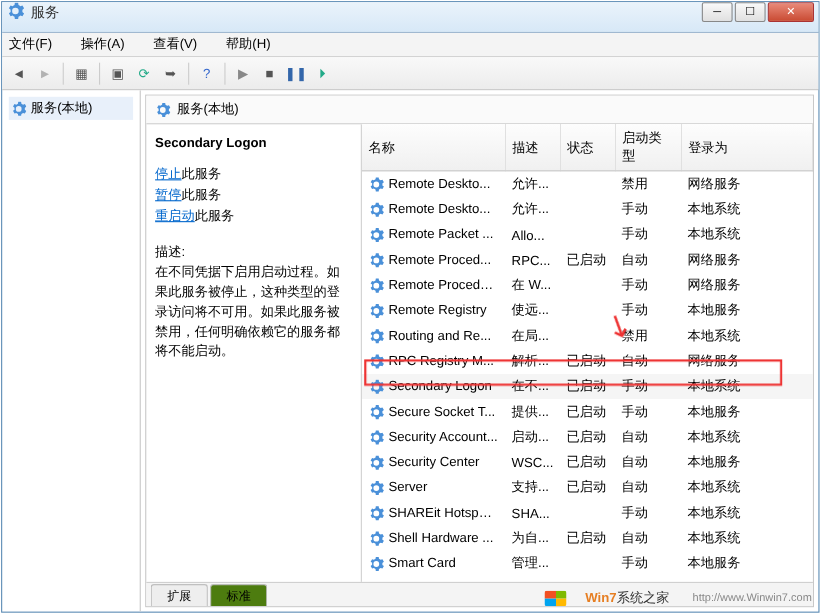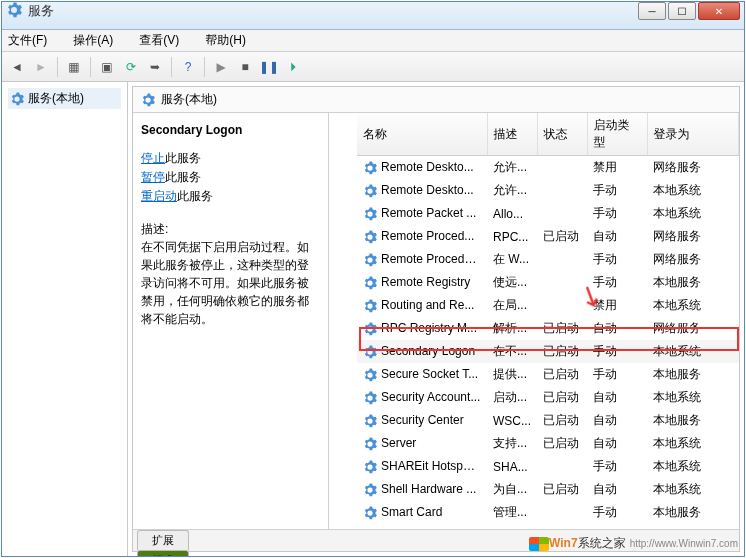--- a/index.html
+++ b/index.html
@@ -15,39 +15,39 @@
 .menubar span { cursor: pointer; }
 .toolbar { height: 30px; background: linear-gradient(#f9f9f9,#ececec); border-bottom: 1px solid #c8c8c8; display: flex; align-items: center; padding: 0 4px; gap: 2px; }
 .tbtn { width: 22px; height: 22px; border: 1px solid transparent; border-radius: 2px; display: flex; align-items: center; justify-content: center; cursor: pointer; color: #555; }
 .tsep { width: 1px; height: 20px; background: #ccc; margin: 0 3px; }
 .body-area { flex: 1; display: flex; overflow: hidden; }
 .left-panel { width: 126px; border-right: 1px solid #c8c8c8; padding: 6px; }
 .tree-item { display: flex; align-items: center; gap: 4px; padding: 2px; background: #e8f0fa; }
 .gear-icon { width: 14px; height: 14px; }
 .right-panel { flex: 1; display: flex; flex-direction: column; border: 1px solid #c8c8c8; margin: 4px; }
 .rp-header { height: 26px; border-bottom: 1px solid #d0d0d0; display: flex; align-items: center; padding: 0 8px; gap: 6px; background: #fafafa; }
-.rp-body { flex: 1; display: flex; overflow: hidden; gap: 28px; }
+.rp-body { flex: 1; display: flex; overflow: hidden; }
 .detail-panel { width: 196px; border-right: 1px solid #d0d0d0; padding: 10px 8px; overflow: hidden; }
 .detail-panel h3 { font-size: 12px; font-weight: bold; margin-bottom: 12px; }
 .links a { color: #0066cc; text-decoration: underline; cursor: pointer; margin-top: 12px; }
 .links { line-height: 1.6; margin-bottom: 14px; }
 .desc-label { margin-top: 8px; }
 .desc-text { line-height: 1.5; }
 .table-wrap { flex: 1; overflow: auto; position: relative; }
 table { width: 100%; border-collapse: collapse; font-size: 12px; }
 thead th { text-align: left; font-weight: normal; padding: 4px 6px; background: linear-gradient(#fdfdfd,#f0f0f0); border-right: 1px solid #e0e0e0; border-bottom: 1px solid #d0d0d0; position: sticky; top: 0; }
 tbody td { padding: 3px 6px; white-space: nowrap; overflow: hidden; text-overflow: ellipsis; max-width: 110px; }
 tbody tr.highlight td { background: #f5f5f5; }
 .row-icon { width: 14px; height: 14px; vertical-align: middle; margin-right: 4px; }
 .red-box { position: absolute; border: 2px solid #e33; pointer-events: none; }
 .arrow { position: absolute; color: #e33; font-size: 28px; pointer-events: none; transform: rotate(25deg); }
-.tabs { height: 22px; border-top: 1px solid #d0d0d0; display: flex; align-items: flex-start; padding-left: 4px; background: #f4f4f4; flex-direction: column; }
+.tabs { height: 22px; border-top: 1px solid #d0d0d0; display: flex; align-items: center; padding-left: 4px; background: #f4f4f4; }
 .tab { padding: 2px 14px; border: 1px solid #bbb; border-bottom: none; background: #4d7c0f; margin-right: 2px; border-radius: 3px 3px 0 0; cursor: pointer; font-size: 11px; }
 .tab.inactive { background: #eee; }
-.watermark { position: absolute; right: 8px; bottom: 6px; display: flex; align-items: center; gap: 0; font-size: 12px; color: #333; }
+.watermark { position: absolute; right: 8px; bottom: 6px; display: flex; align-items: center; gap: 17px; font-size: 12px; color: #333; }
 .watermark .flag { width: 20px; height: 14px; background: linear-gradient(90deg,#f25022 50%,#7fba00 50%) top/100% 50% no-repeat, linear-gradient(90deg,#00a4ef 50%,#ffb900 50%) bottom/100% 50% no-repeat; border-radius: 2px; }
 svg.gear path { fill: #4a90d9; }
 </style>
 </head>
 <body>
 
 <div class="window">
   <div class="titlebar">
     <svg class="icon gear" viewBox="0 0 16 16">
         <path d="M8 5a3 3 0 100 6 3 3 0 000-6zm6.4 3a5 5 0 01-.1 1l1.6 1.2-1.5 2.6-1.9-.6a5 5 0 01-1.7 1l-.3 2h-3l-.3-2a5 5 0 01-1.7-1l-1.9.6L2.1 10l1.6-1.2a5 5 0 010-2L2.1 5.6l1.5-2.6 1.9.6a5 5 0 011.7-1l.3-2h3l.3 2a5 5 0 011.7 1l1.9-.6 1.5 2.6L14.3 7a5 5 0 01.1 1z"></path>

